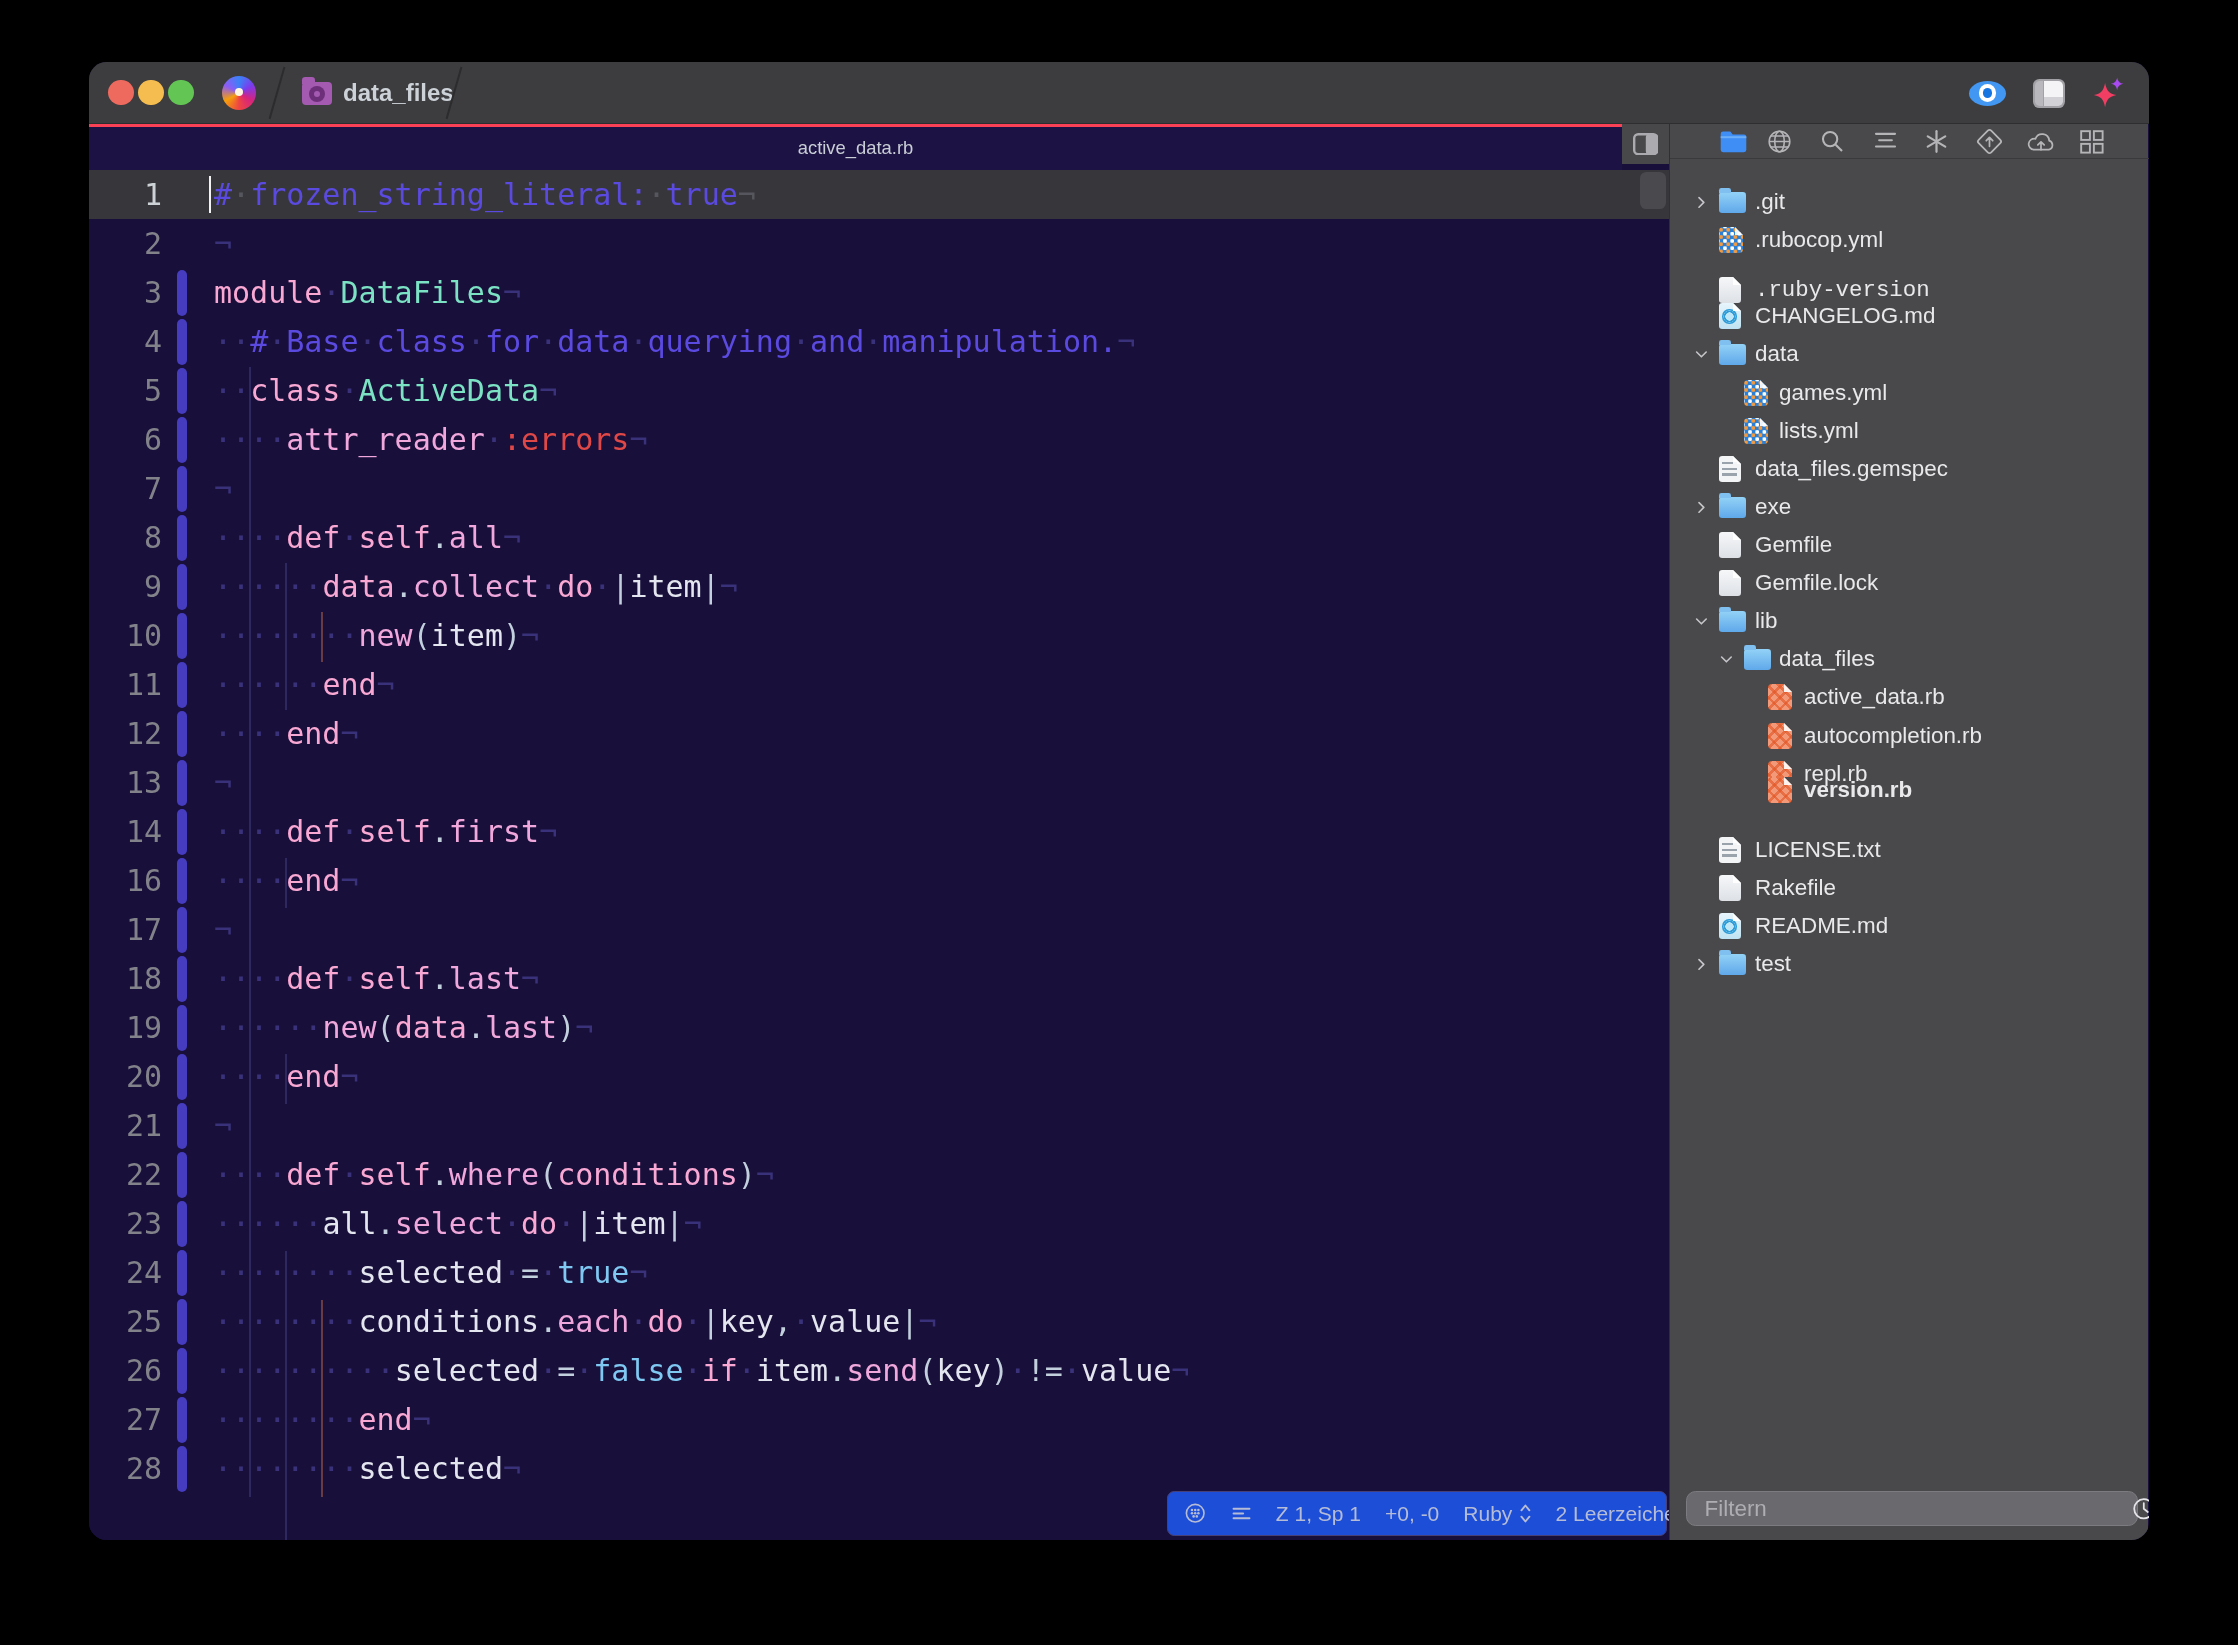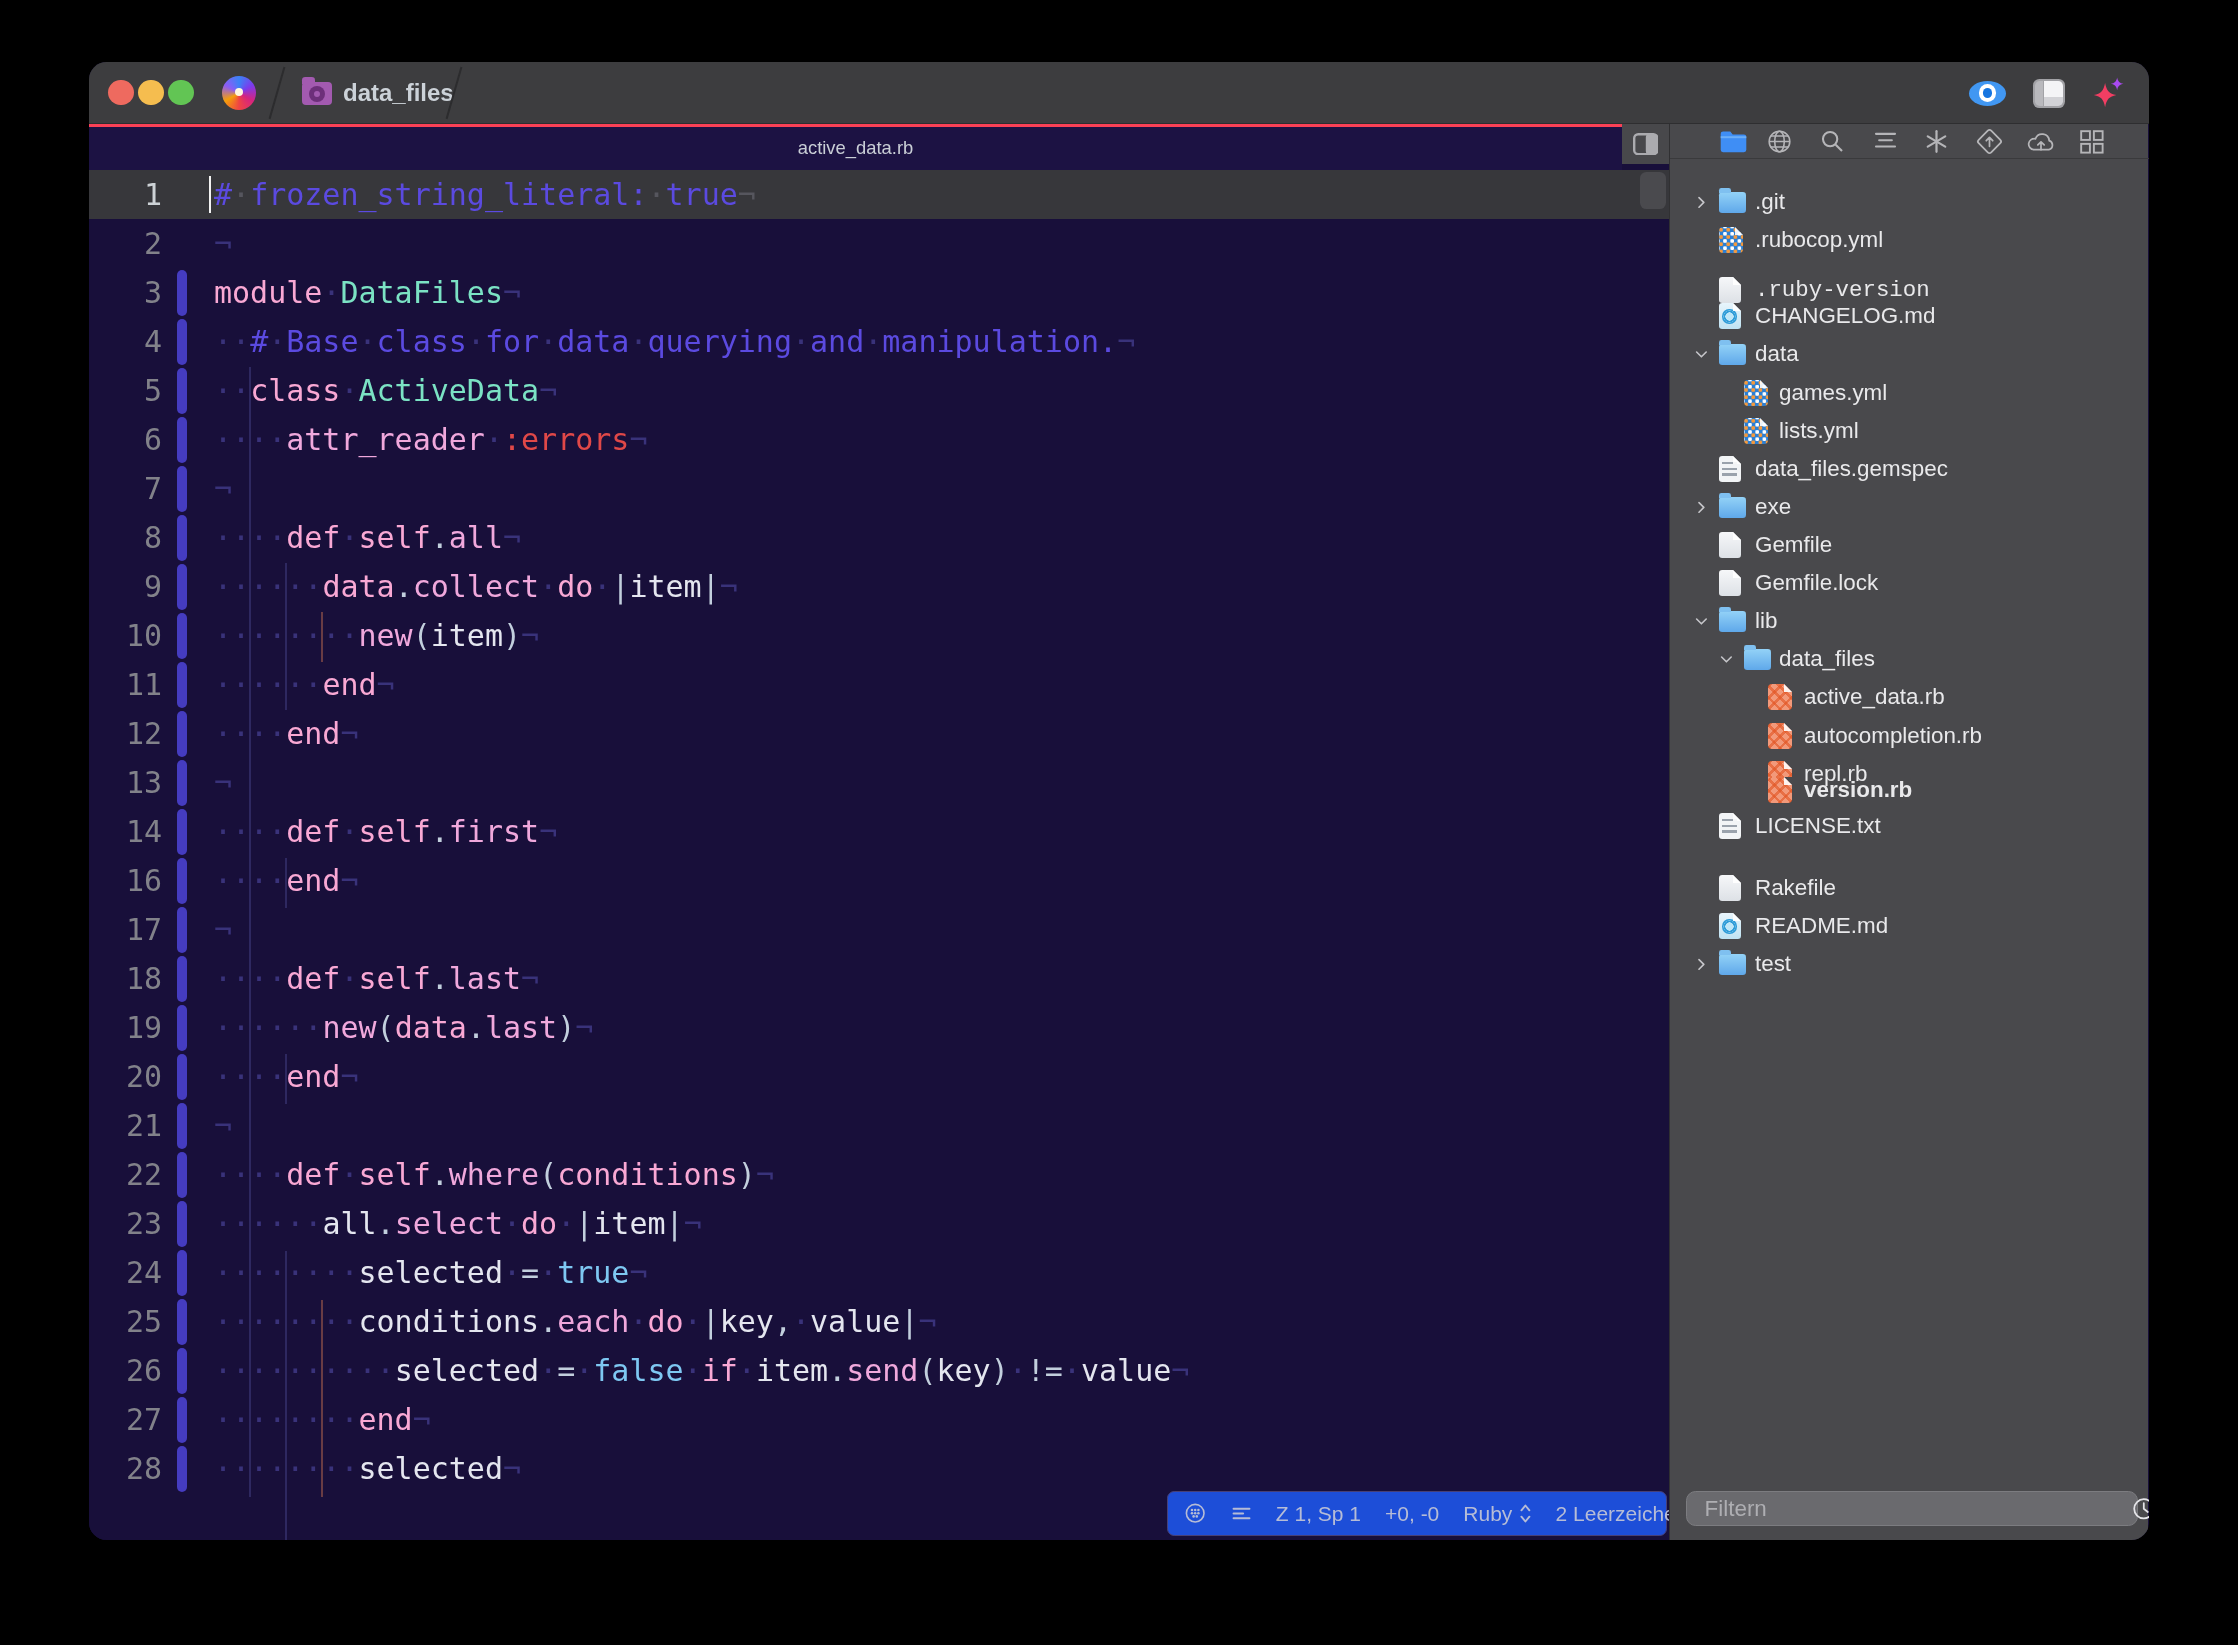--- a/index.html
+++ b/index.html
@@ -376,21 +376,21 @@
           <span class="label" style="left: 134px;">autocompletion.rb</span>
         </div>
         <div class="file-row" style="top: 572px;">
           <span class="ic ic-ruby fold" style="left: 98px;"></span>
           <span class="label" style="left: 134px;">repl.rb</span>
         </div>
         <div class="file-row" style="top: 588px; font-weight: bold;">
           <span class="ic ic-ruby fold" style="left: 98px;"></span>
           <span class="label" style="left: 134px;">version.rb</span>
         </div>
-        <div class="file-row" style="top: 624px; padding-left: 28px;">
+        <div class="file-row" style="top: 648px; padding-left: 28px;">
           <span class="ic ic-doc fold" style="left: 49px;">
             <span class="lines"></span>
           </span>
           <span class="label" style="left: 85px;">LICENSE.txt</span>
         </div>
         <div class="file-row" style="top: 686px;">
           <span class="ic ic-page fold" style="left: 49px;"></span>
           <span class="label" style="left: 85px;">Rakefile</span>
         </div>
         <div class="file-row" style="top: 724px;">

